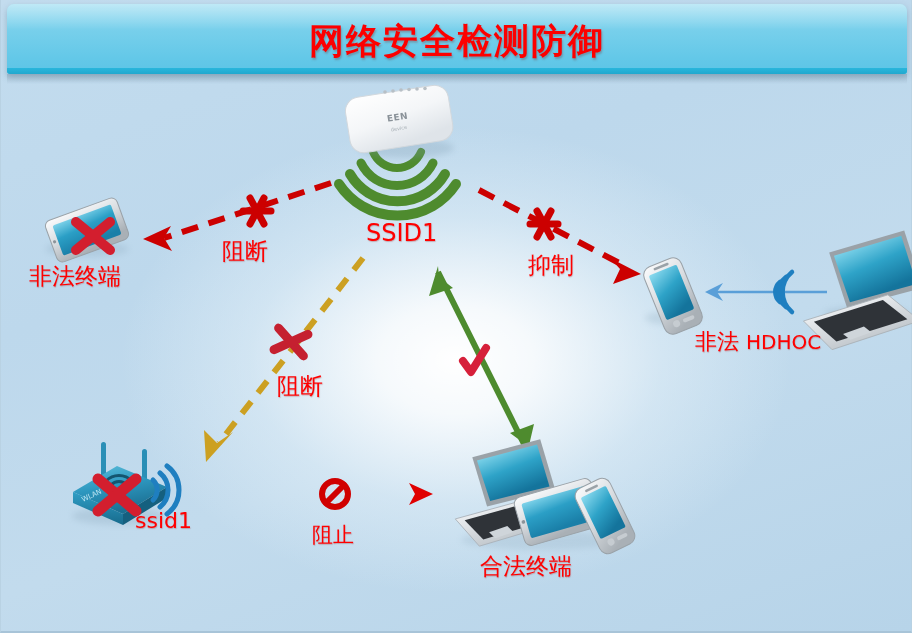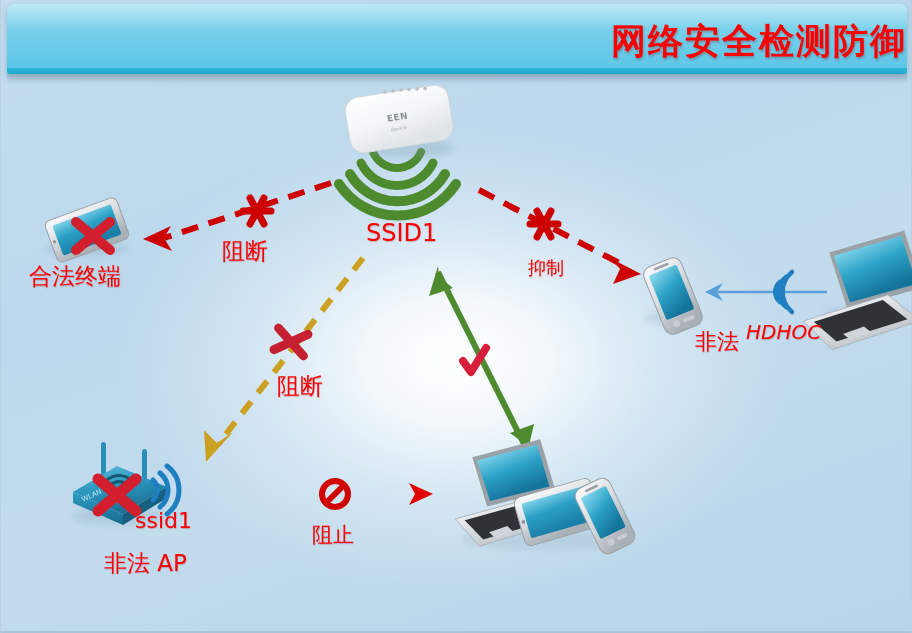--- a/index.html
+++ b/index.html
@@ -30,21 +30,21 @@
     position:absolute;left:0;bottom:0;width:100%;height:6px;
     background:linear-gradient(180deg,#29b6dc 0%,#21a8ce 100%);
   }
   #banner-gloss{
     position:absolute;left:0;top:0;width:100%;height:26px;
     background:linear-gradient(180deg,rgba(255,255,255,0.45),rgba(255,255,255,0));
     pointer-events:none;
   }
   #title{
     position:absolute;left:0;top:14px;width:900px;
-    text-align:right;
+    text-align:center;
     font-size:35px;font-weight:bold;letter-spacing:2px;
     color:#fc0000;
     text-shadow:1px 2px 2px rgba(120,60,60,0.35);
     font-family:"DejaVu Sans","Liberation Sans",sans-serif;
   }
   #banner-shadow{
     position:absolute;left:6px;top:74px;width:900px;height:10px;
     background:linear-gradient(180deg,rgba(120,145,165,0.38),rgba(120,145,165,0));
   }
 
@@ -301,30 +301,30 @@
         <circle cx="-6" cy="26" r="3.5" fill="#c6ccd1"></circle>
         <rect x="1" y="24" width="11" height="4" rx="2" fill="#c6ccd1"></rect>
       </g>
     </g>
   </svg>
 
   <div class="lbl" style="left:365px;top:219px;font-size:24px;">SSID1</div>
 
   <div class="lbl" style="left:221px;top:236px;font-size:23px;">阻断</div>
 
-  <div class="lbl" style="left:28px;top:261px;font-size:23px;">合法终端</div>
-
-  <div class="lbl" style="left:527px;top:250px;font-size:18px;margin-top:6px;">抑制</div>
+  <div class="lbl" style="left:28px;top:261px;font-size:23px;">非法终端</div>
+
+  <div class="lbl" style="left:527px;top:250px;font-size:23px;">抑制</div>
 
   <div class="lbl" style="left:694px;top:327px;font-size:22px;">非法</div>
 
-  <div class="lbl" style="left:745px;top:320px;font-size:20px;font-style:italic;">HDHOC</div>
+  <div class="lbl" style="left:745px;top:330px;font-size:20px;">HDHOC</div>
 
   <div class="lbl" style="left:276px;top:371px;font-size:23px;">阻断</div>
 
   <div class="lbl" style="left:134px;top:508px;font-size:22px;">ssid1</div>
 
-  <div class="lbl" style="left:103px;top:548px;font-size:23px;">非法 AP</div>
 
   <div class="lbl" style="left:311px;top:521px;font-size:21px;">阻止</div>
 
+  <div class="lbl" style="left:479px;top:551px;font-size:23px;">合法终端</div>
 
 </div>
 
 </body></html>

